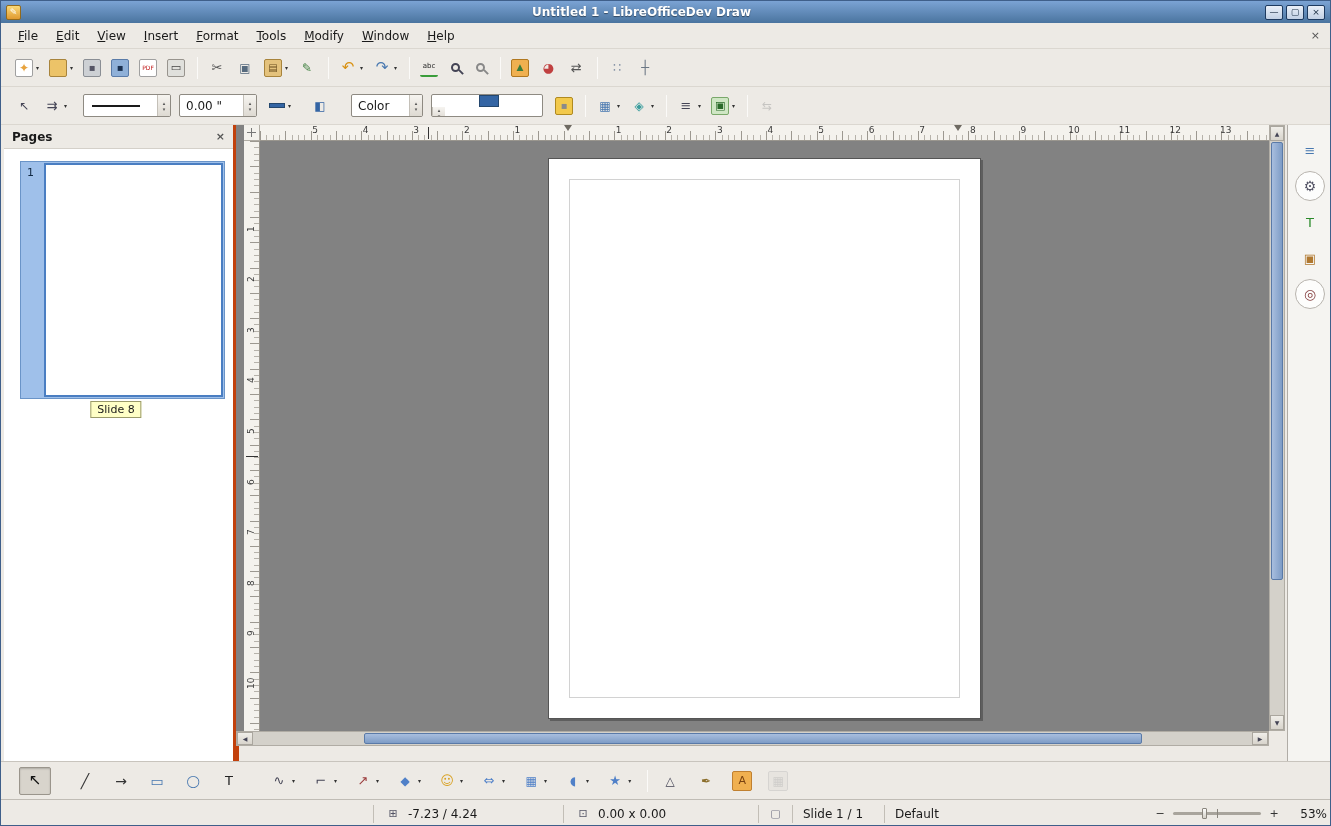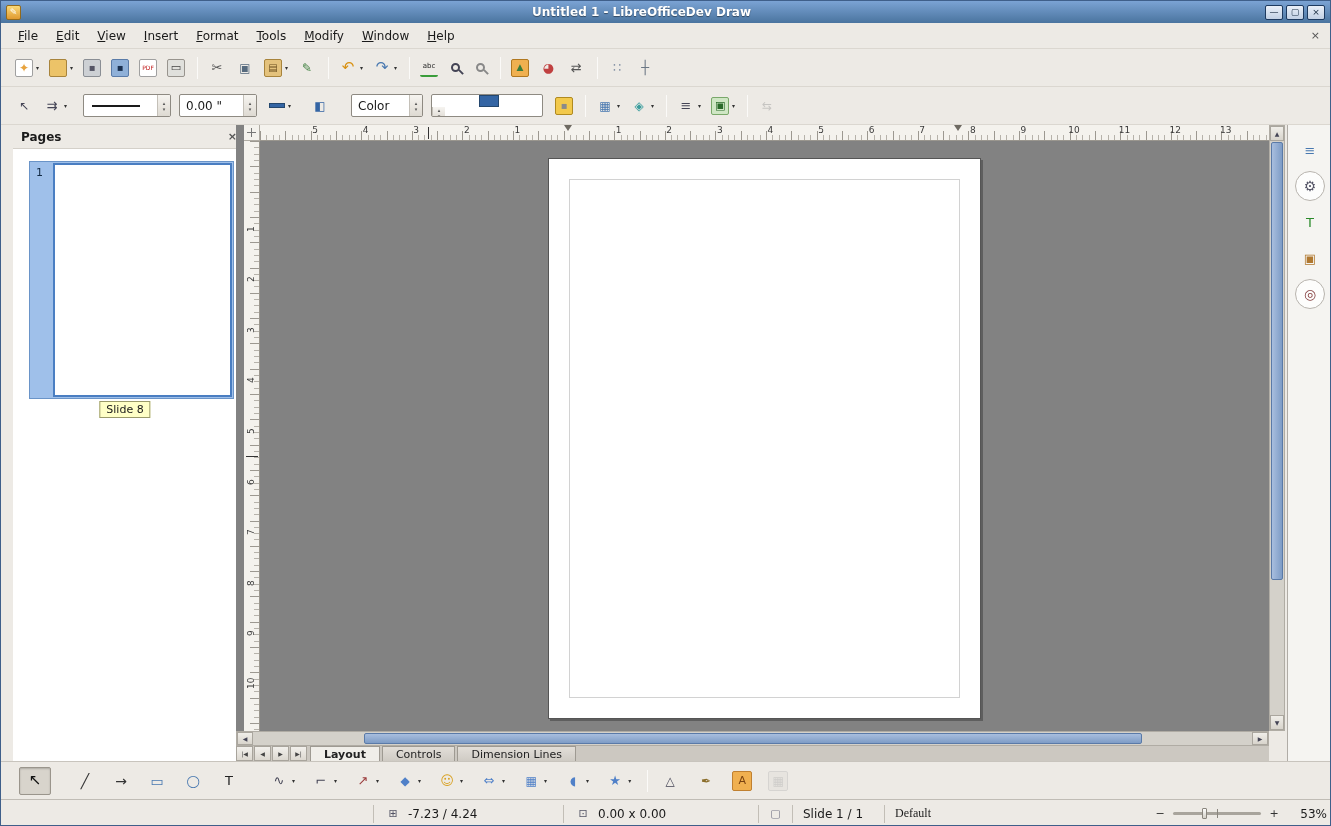--- a/index.html
+++ b/index.html
@@ -54,22 +54,22 @@
   #line-style-combo { width:88px; justify-content:space-between; margin-left:10px; }
   #line-width-combo { width:78px; justify-content:space-between; }
   #fill-type-combo { width:72px; justify-content:space-between; margin-left:16px; }
   #fill-color-combo { width:112px;flex-direction:column; }
   #fill-color-combo .combo-text { flex:1; overflow:hidden; padding:0 4px; }
   .line-sample { width:48px; height:2px; background:#1a1a1a; margin-left:8px; }
   .line-color-swatch { width:16px; height:5px; background:#3465a4; border:1px solid #24476e; }
   .swatch { width:20px; height:12px; background:#3465a4; border:1px solid #24476e; margin-left:4px; flex:none; }
 
   
-  .pages-panel { position:absolute; left:12px; top:124px; width:235px; height:636px; background:#fff;
-    border-right:3px solid #c2410c; }
+  .pages-panel { position:absolute; left:3px; top:124px; width:235px; height:636px; background:#fff;
+    border-right:6px solid #c2410c; }
   .pages-header { height:24px; background:#edeae5; border-bottom:1px solid #d4d0c9;
     display:flex; align-items:center; padding:0 8px; font-weight:bold; }
   .pages-close { margin-left:auto; font-size:11px; color:#555; }
   .slide-wrap { position:absolute; left:16px; top:36px; width:205px; height:238px;
     background:#9fc0ea; border:1px solid #6a94c8; }
   .slide-num { position:absolute; left:6px; top:4px; font-size:11px; color:#122a44; }
   .slide-page { position:absolute; left:23px; top:1px; right:1px; bottom:1px; background:#fff;
     border:2px solid #4a7ec2; }
   .slide-label { position:absolute; top:276px; left:112px; transform:translateX(-50%);
     background:#ffffc6; border:1px solid #9a9a6a; font-size:11px; padding:1px 6px; white-space:nowrap; }
@@ -144,21 +144,21 @@
   .dbtn .icn { width:20px; height:20px; font-size:14px; }
   .dbtn.pressed { background:#d8d4cc; border:1px solid #9a958c; box-shadow:inset 0 1px 2px rgba(0,0,0,.2); }
 
   
   .statusbar { position:absolute; left:0; top:798px; width:100%; height:28px; background:#edeae5;
     border-top:1px solid #c0bcb5; display:flex; align-items:center; }
   .sspacer { width:372px; flex:none; }
   .scell { height:18px; display:flex; align-items:center; gap:6px; padding:0 10px;
     border-left:1px solid #c2beb6; }
   .c-pos { width:190px; } .c-size { width:195px; } .c-mod { width:34px; justify-content:center; }
-  .c-slide { width:92px;text-align:right; } .c-style { width:210px;font-family:Liberation Serif, serif; }
+  .c-slide { width:92px;text-align:right; } .c-style { width:210px; }
   .sflex { flex:1; }
   .zoomctl { display:flex; align-items:center; }
   .zbtn { width:14px; text-align:center; font-size:11px; color:#333; }
   .ztrack { position:relative; width:88px; height:3px; background:#a8a49c; border-radius:2px; margin:0 6px; }
   .ztick { position:absolute; left:50%; top:-3px; width:1px; height:9px; background:#8a867e; }
   .zthumb { position:absolute; left:33%; top:-4px; width:5px; height:11px; border-radius:1px;
     background:linear-gradient(#fdfdfc,#d4d0c8); border:1px solid #8a867e; }
   .zlabel { width:42px; text-align:right; margin:0 3px 0 4px; }
 </style>
 </head>
@@ -401,33 +401,20 @@
     <div class="sarr up">▲</div>
     <div class="vthumb"></div>
     <div class="sarr down">▼</div>
   </div>
   <div class="hscroll">
     <div class="sarr left">◀</div>
     <div class="hthumb"></div>
     <div class="sarr right">▶</div>
   </div>
 
-  <div class="tabrow">
-    <span class="grp" id="navbtns">
-        <button class="navbtn">|◀</button>
-        <button class="navbtn">◀</button>
-        <button class="navbtn">▶</button>
-        <button class="navbtn">▶|</button>
-      </span>
-    <span class="grp" id="tabs">
-        <button class="tab active">Layout</button>
-        <button class="tab">Controls</button>
-        <button class="tab">Dimension Lines</button>
-      </span>
-  </div>
 
   <div class="sidebar" id="sidebar">
       <button class="sbtn">
         <span class="icn" style="color: rgb(72, 120, 176); font-size: 13px;">≡</span>
       </button>
       <button class="sbtn ring">
         <span class="icn" style="color: rgb(85, 85, 102); font-size: 14px;">⚙</span>
       </button>
       <button class="sbtn">
         <span class="icn" style="color: rgb(42, 138, 42); font-size: 13px;">T</span>

